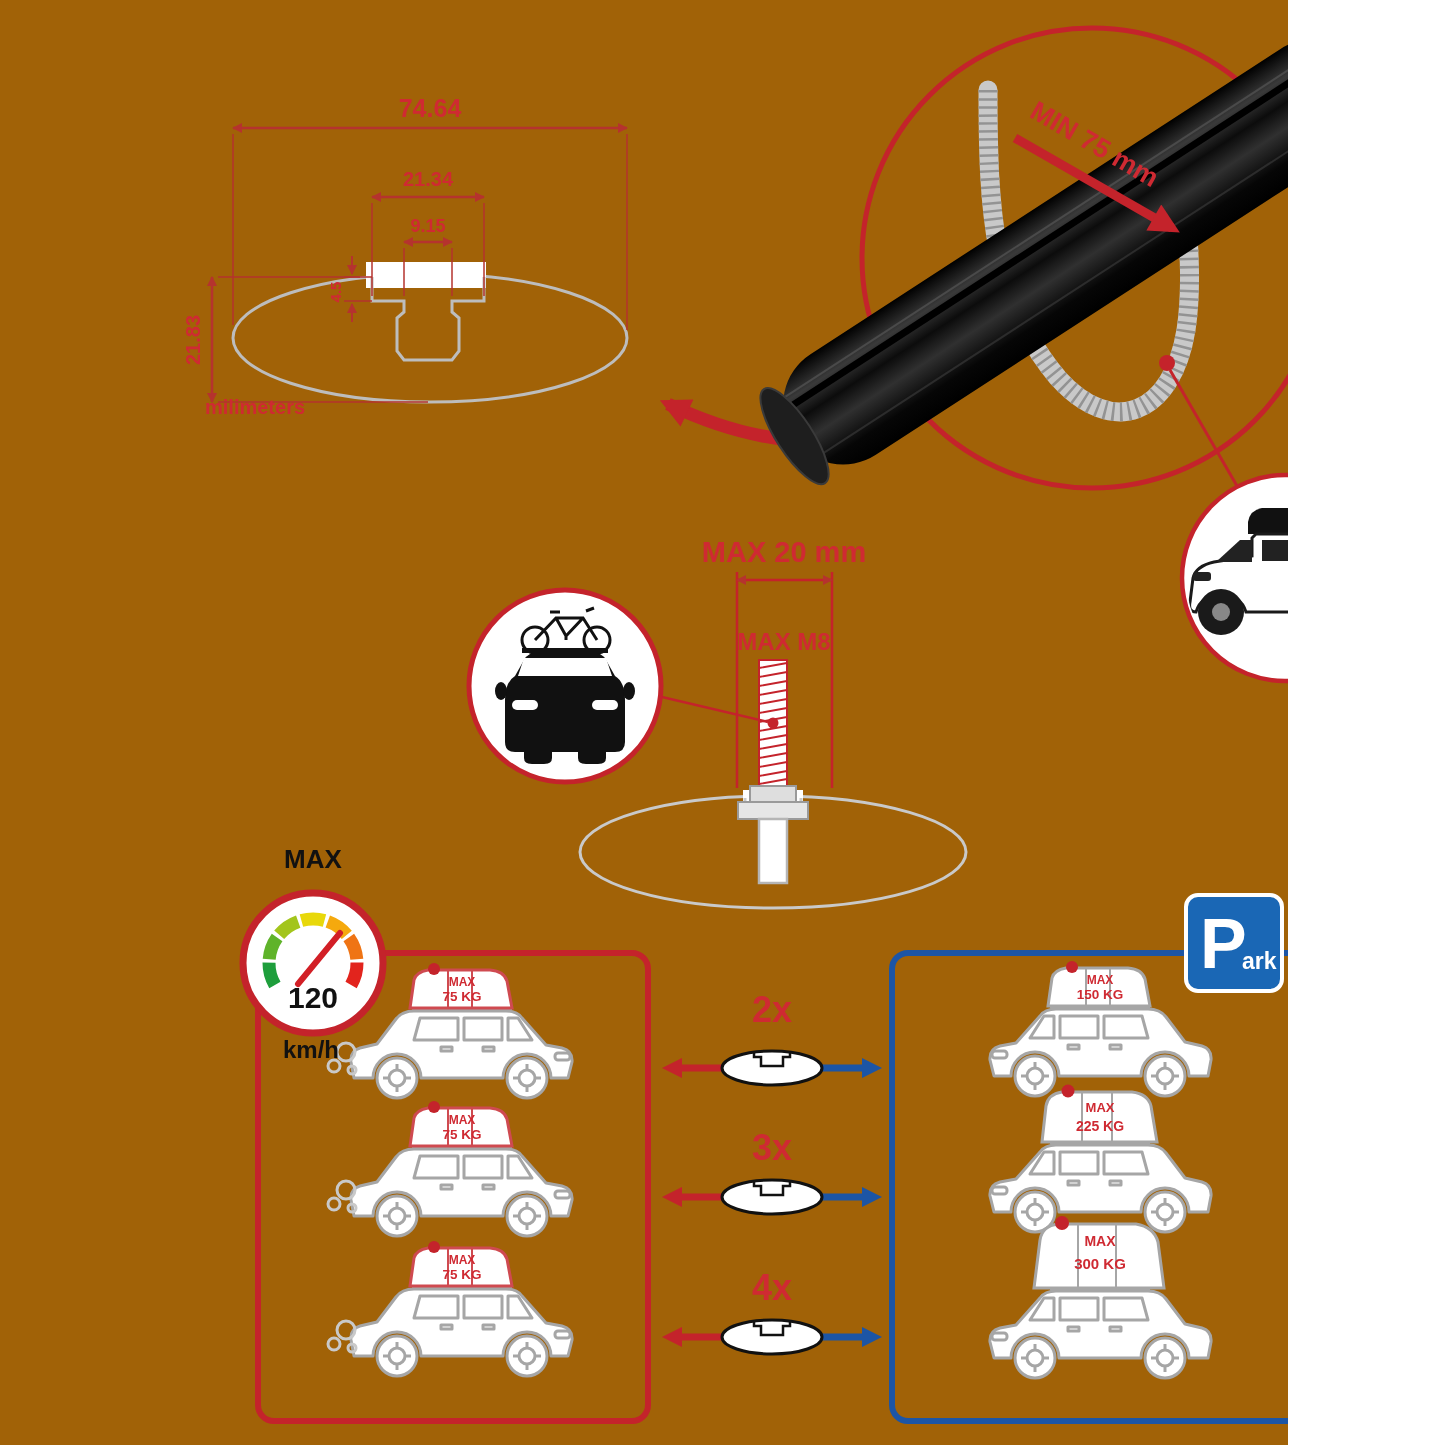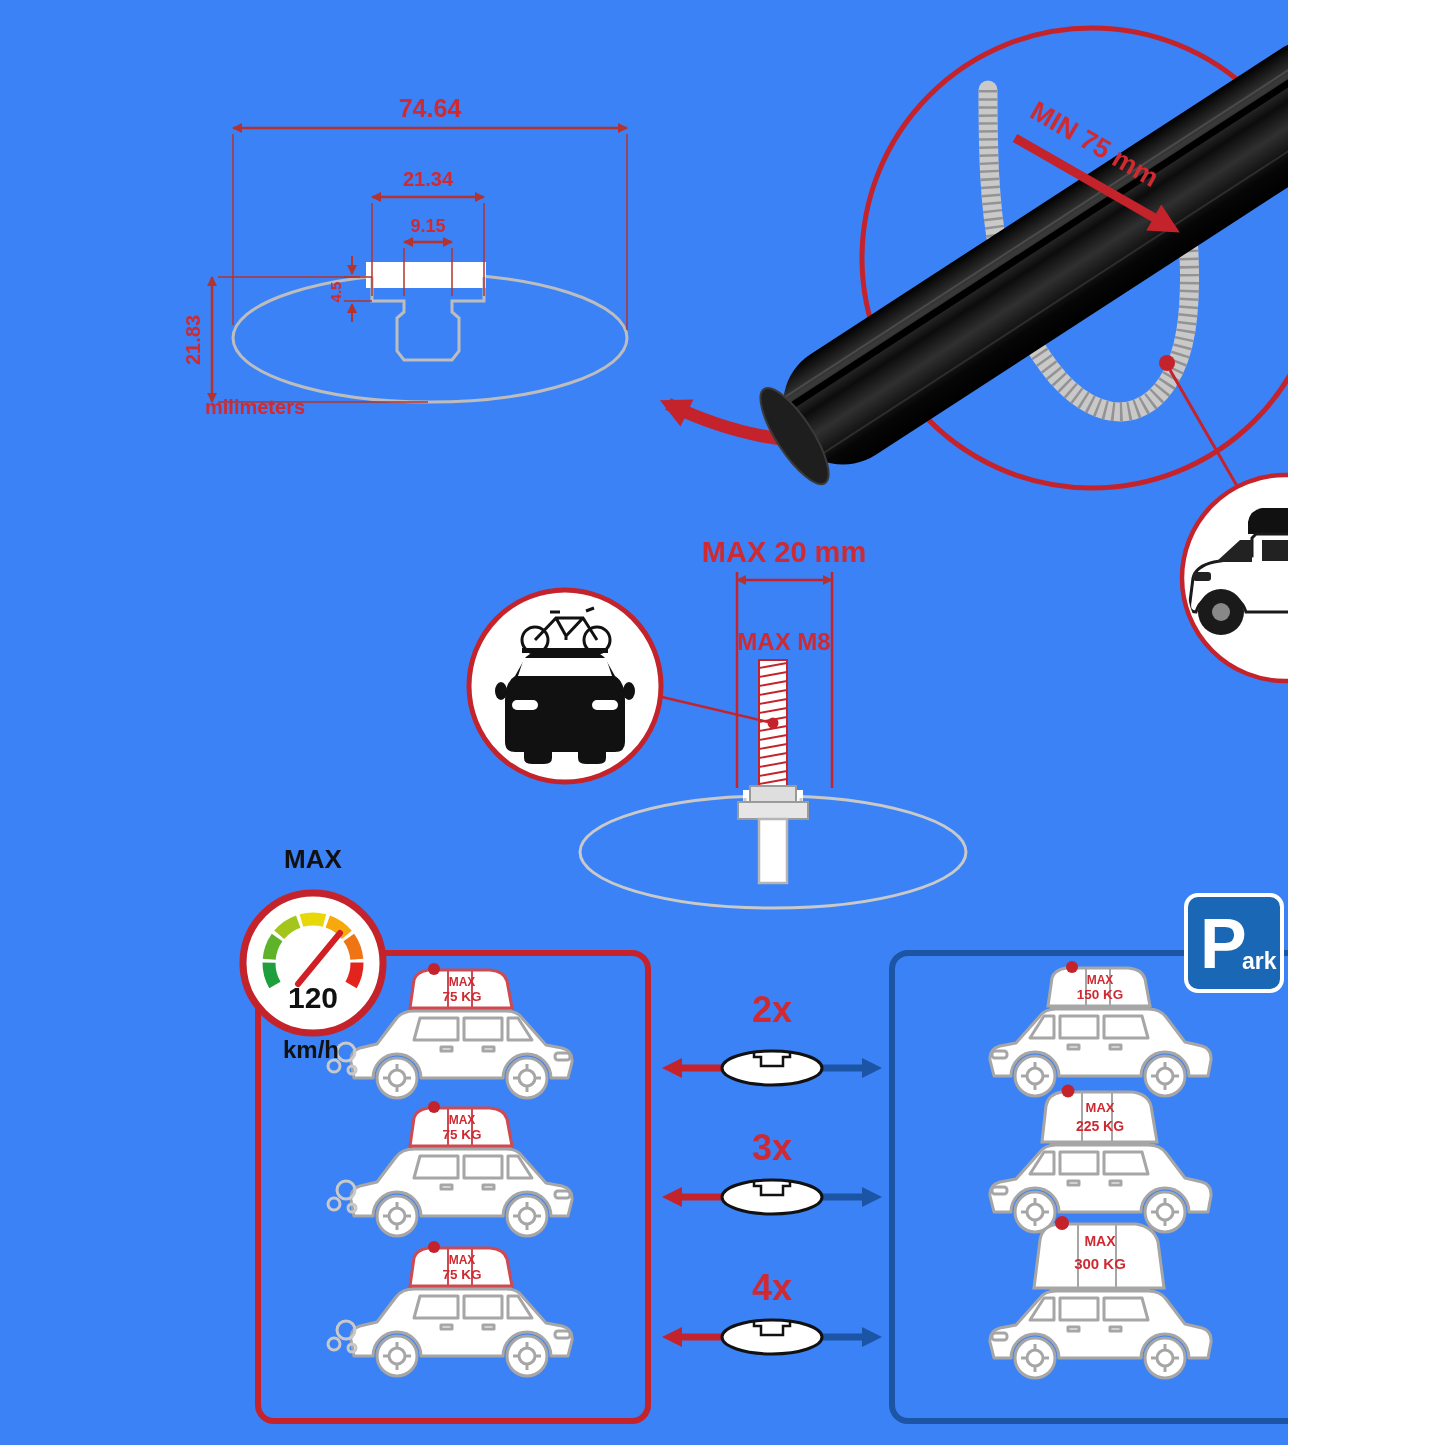--- a/index.html
+++ b/index.html
@@ -1,16 +1,16 @@
 <!DOCTYPE html>
 <html><head>
 <meta charset="utf-8">
 <style>
   html,body{margin:0;padding:0;background:#fff;}
-  #canvas{position:relative;width:1288px;height:1445px;background:#3b82f6;overflow:hidden;
+  #canvas{position:relative;width:1288px;height:1445px;background:#a16207;overflow:hidden;
           font-family:"Liberation Sans",sans-serif;text-decoration:underline;}
   svg{position:absolute;left:0;top:0;}
   text{font-family:"Liberation Sans",sans-serif;}
   .dim-txt{fill:#cf2a32;font-weight:bold;}
   .red-txt{fill:#cf2a32;font-weight:bold;}
   .blk-txt{fill:#111;font-weight:bold;}
   .white-txt{fill:#fff;font-weight:bold;}
 </style>
 </head>
 <body>

